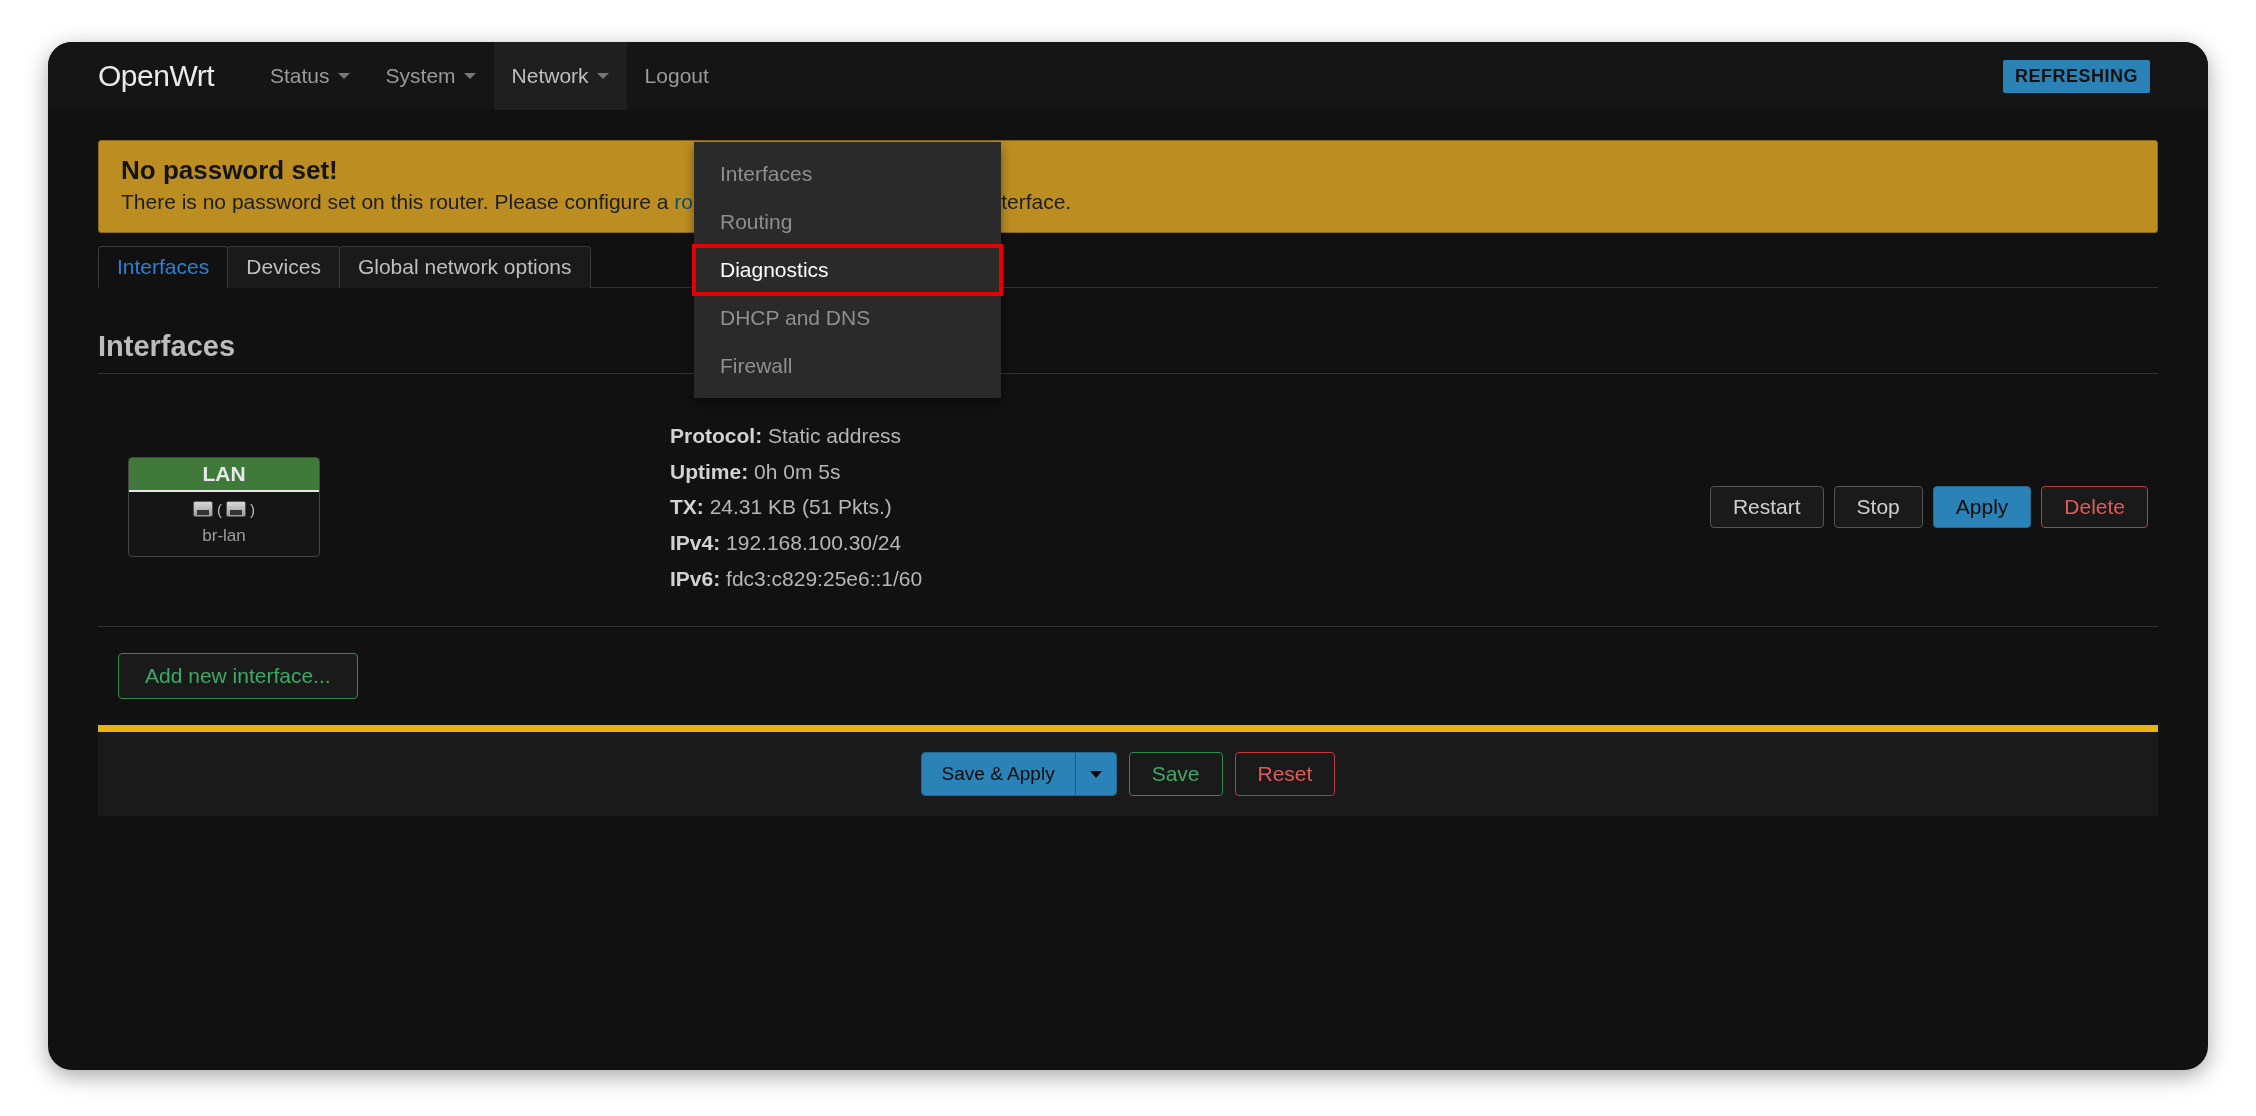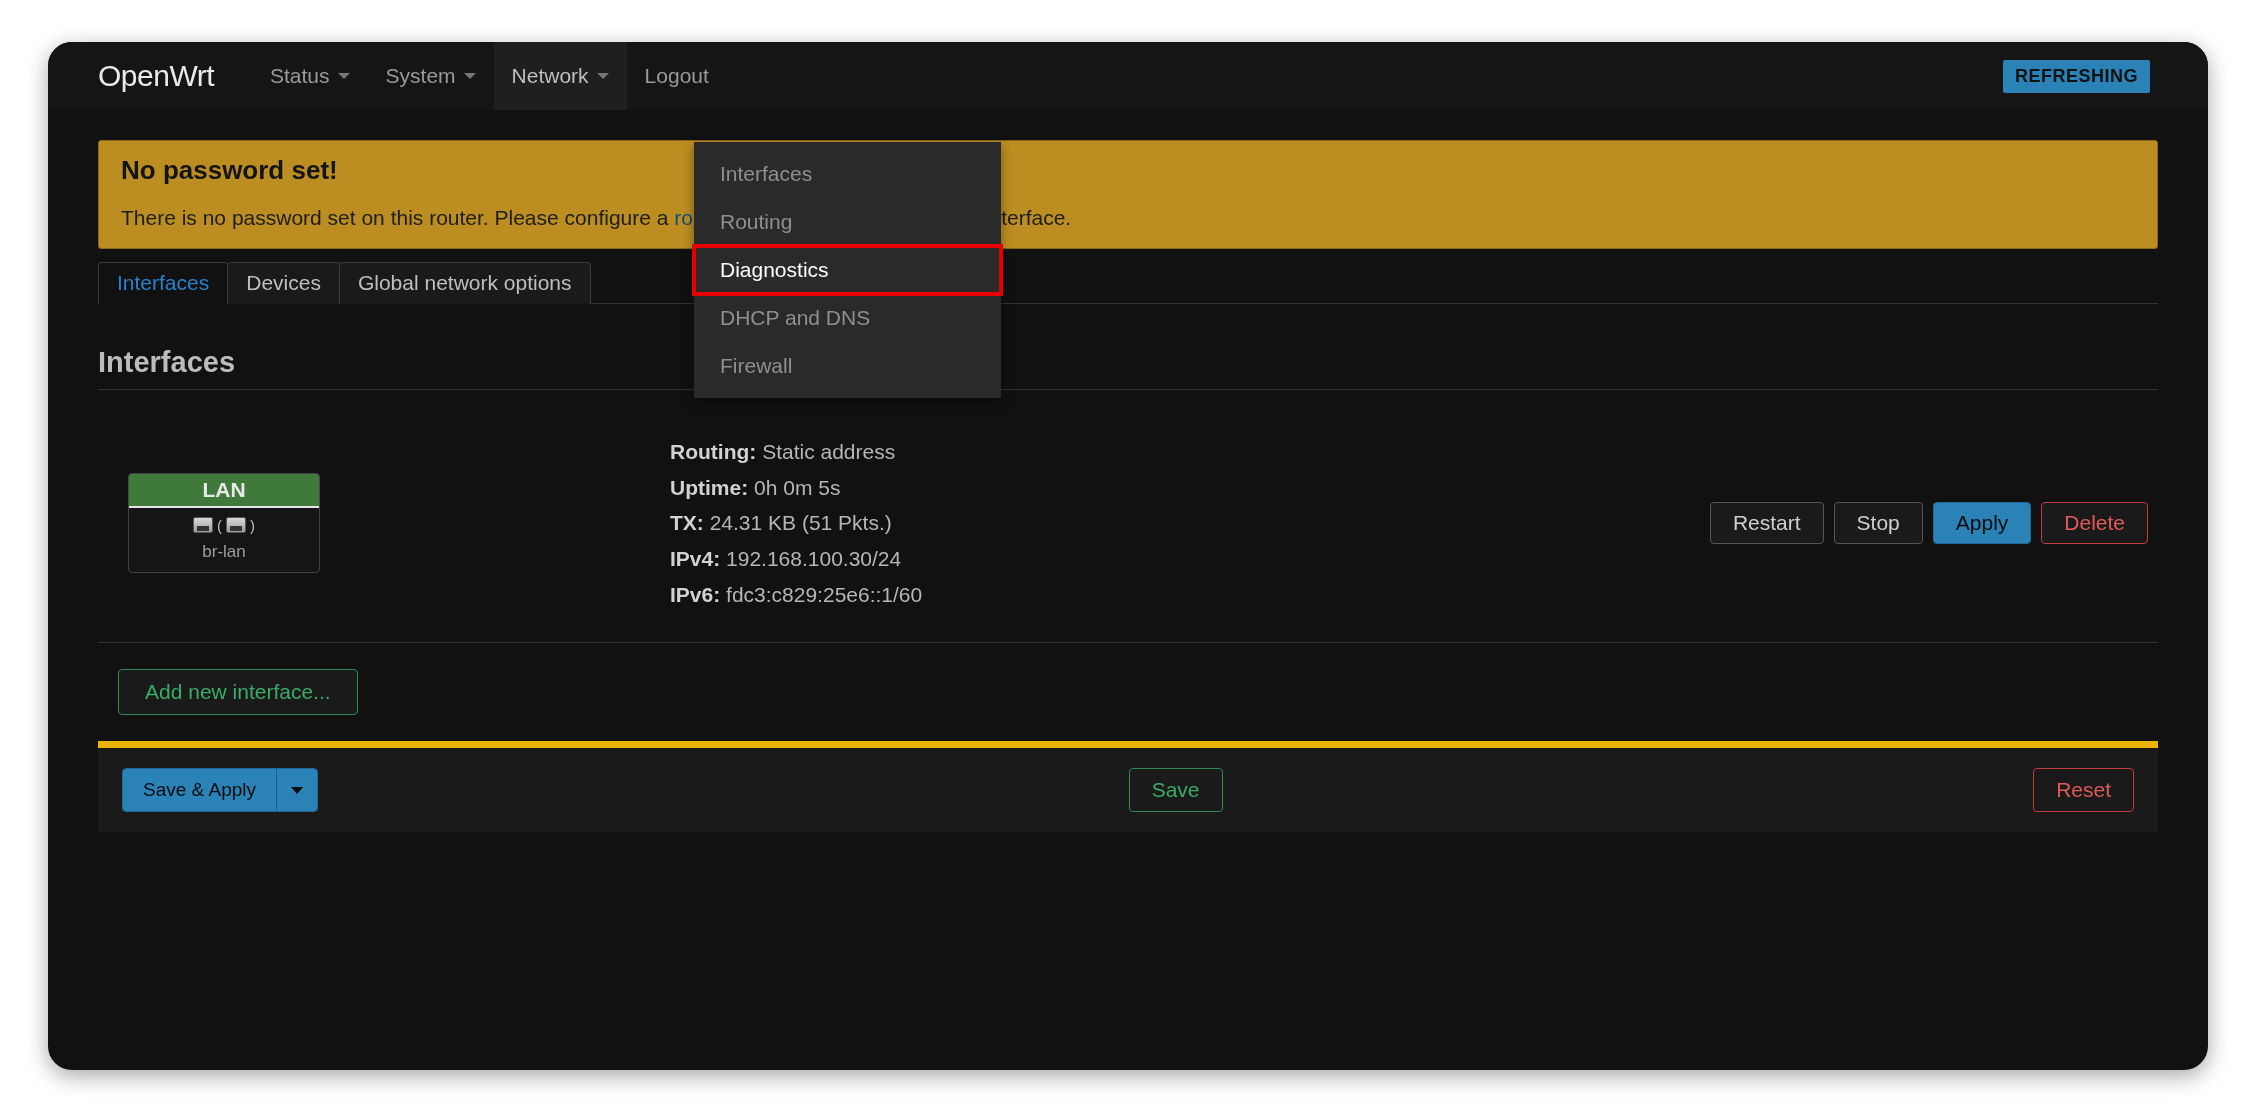--- a/index.html
+++ b/index.html
@@ -97,21 +97,21 @@
     background: #bc8e22;
     border: 1px solid #8a6818;
     border-radius: 3px;
     padding: 14px 22px 18px 22px;
     margin-bottom: 12px;
   }
   .alert h2 {
     font-size: 26px;
     font-weight: 700;
     color: #141414;
-    margin-bottom: 20px;
+    margin-bottom: 4px;
   }
   .alert p {
     font-size: 21px;
     color: #1d1d1d;
   }
   .alert a { color: #0d4e74; text-decoration: none; }
   
   .tabs {
     display: flex;
     border-bottom: 1px solid #333;
@@ -205,22 +205,22 @@
   .btn-primary { background: #2a82b6; border-color: #216a95; color: #0c0c0c; }
   .btn-danger  { border-color: #c23a3a; color: #e05a5a; }
   .btn-success { border-color: #2e8a55; color: #3cab68; }
   .btn.small { font-size: 21px; padding: 10px 26px; }
   
   .add-wrap { padding: 26px 0 26px 20px; border-bottom: 7px solid #eab308; }
   
   .footer-actions {
     background: #1a1a1a;
     display: flex;
-    justify-content: space-between;
-    gap: 28px;
+    justify-content: center;
+    gap: 12px;
     padding: 20px 24px;
     margin-top: 0px;
   }
   .btn-split {
     display: inline-flex;
     border: 1px solid #216a95;
     border-radius: 4px;
     overflow: hidden;
   }
   .btn-split .main, .btn-split .drop {
@@ -296,21 +296,21 @@
             <span class="nic-ic"></span>
             <span>(</span>
             <span class="nic-ic"></span>
             <span>)</span>
           </div>
           <div class="iface-dev">br-lan</div>
         </div>
       </div>
 
       <div class="iface-details">
-        <div><b>Routing:</b> <span>Static address</span></div>
+        <div><b>Protocol:</b> <span>Static address</span></div>
         <div><b>Uptime:</b> <span>0h 0m 5s</span></div>
         <div><b>TX:</b> <span>24.31 KB (51 Pkts.)</span></div>
         <div><b>IPv4:</b> <span>192.168.100.30/24</span></div>
         <div><b>IPv6:</b> <span>fdc3:c829:25e6::1/60</span></div>
       </div>
 
       <div class="iface-actions">
         <button class="btn">Restart</button>
         <button class="btn">Stop</button>
         <button class="btn btn-primary">Apply</button>

